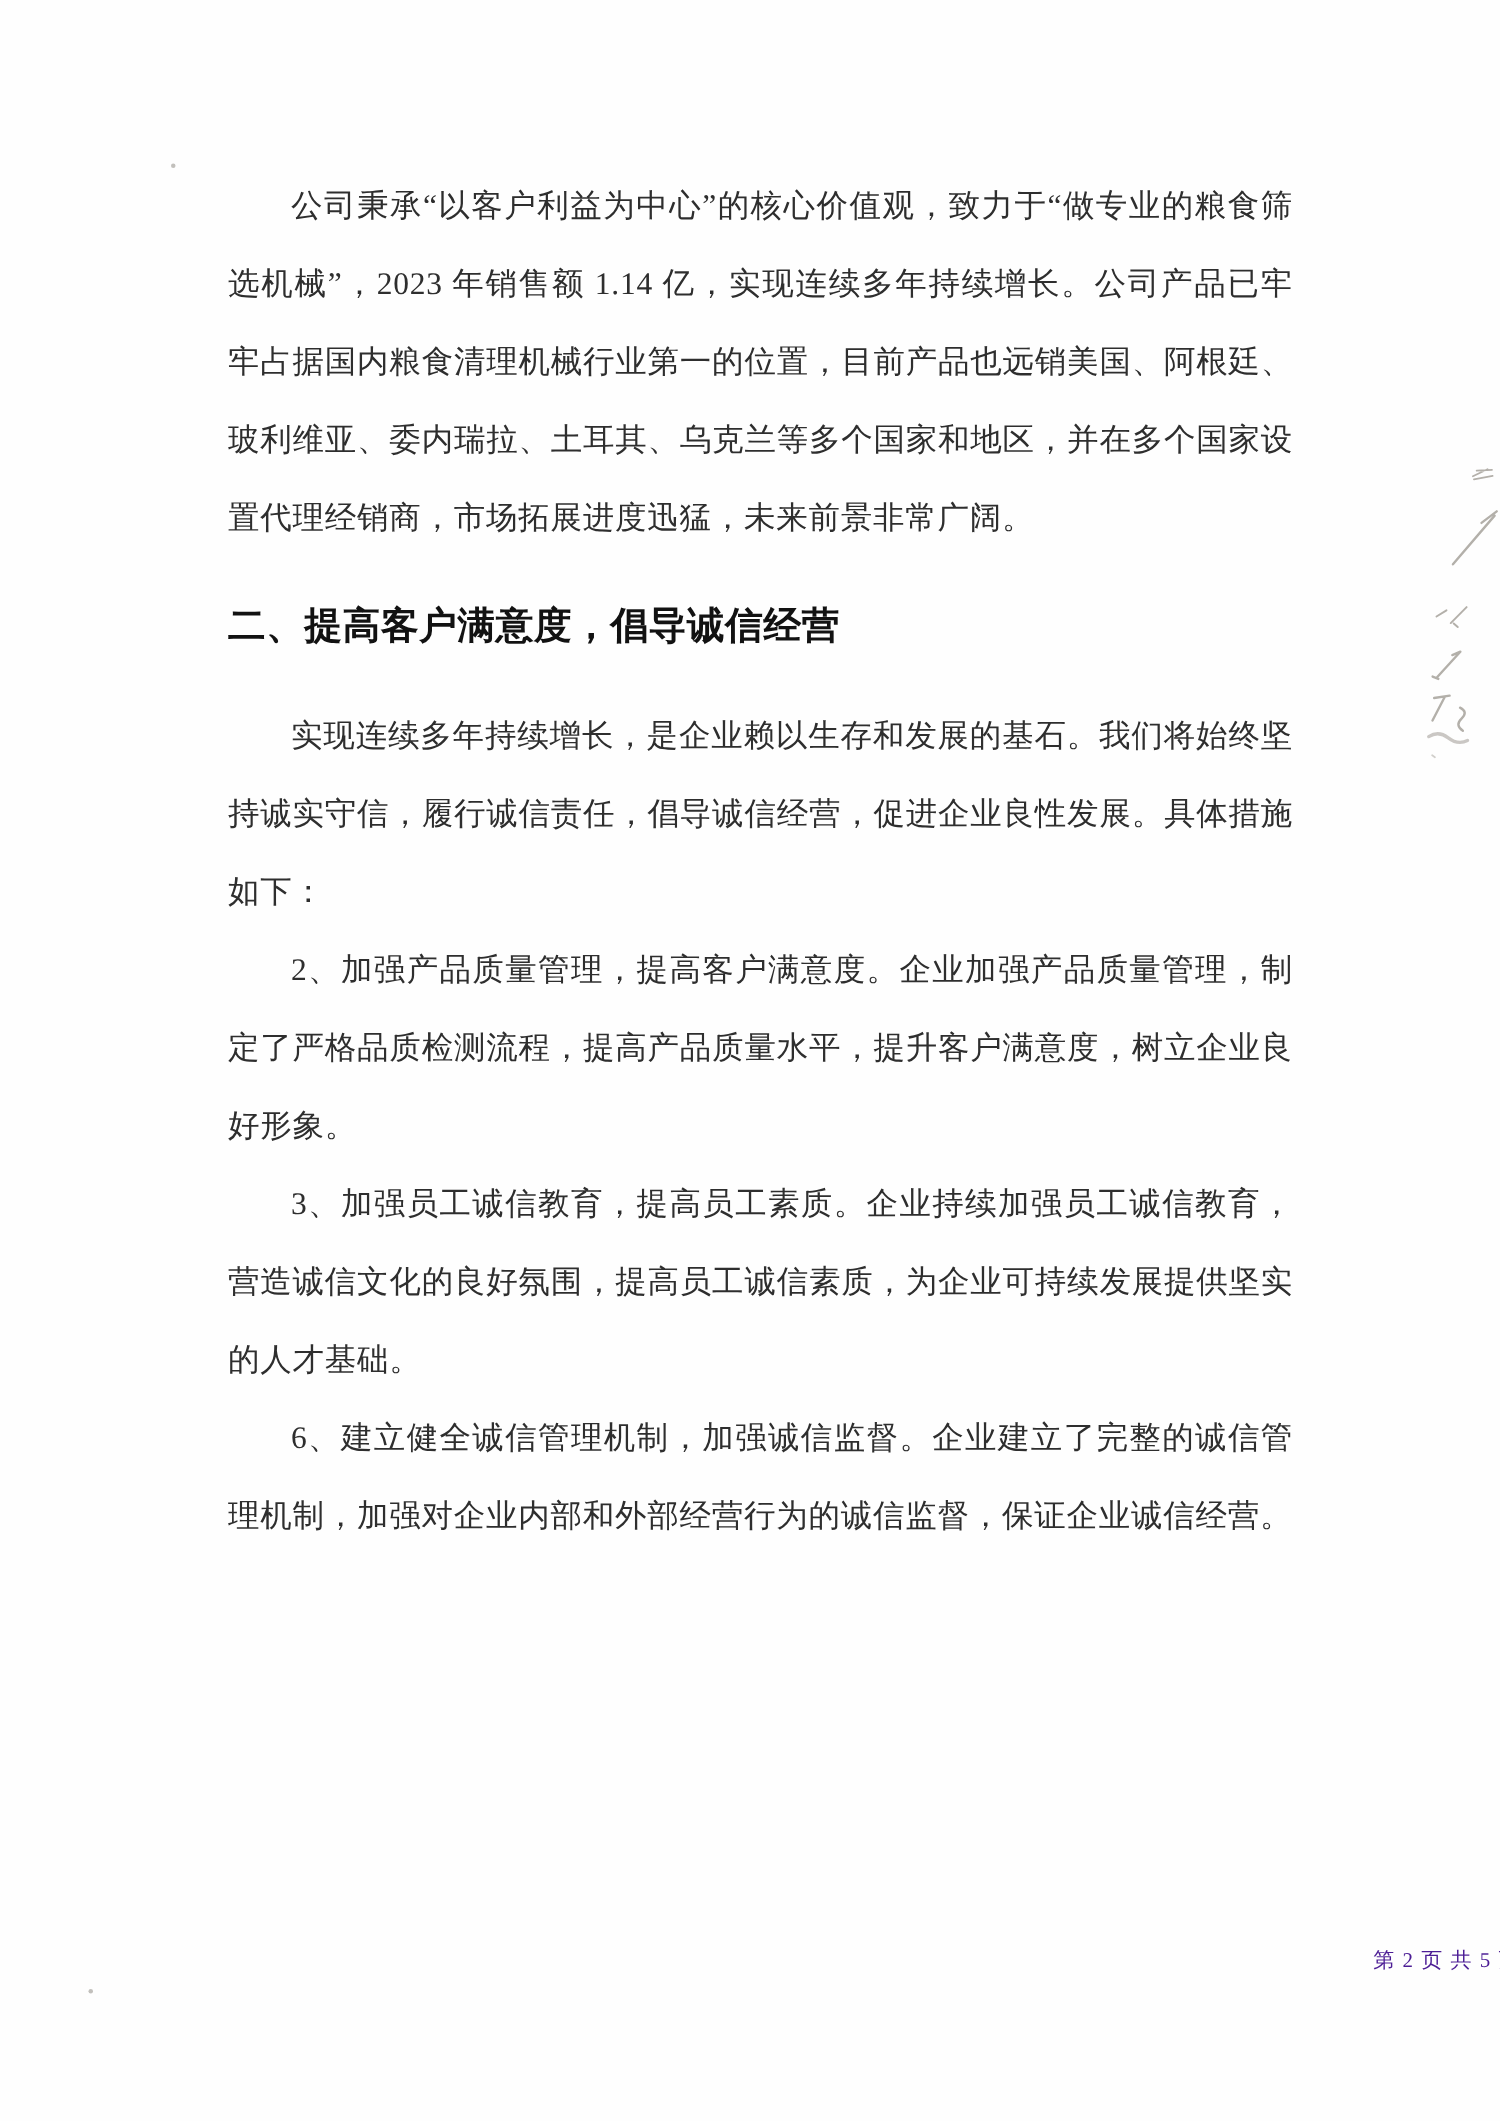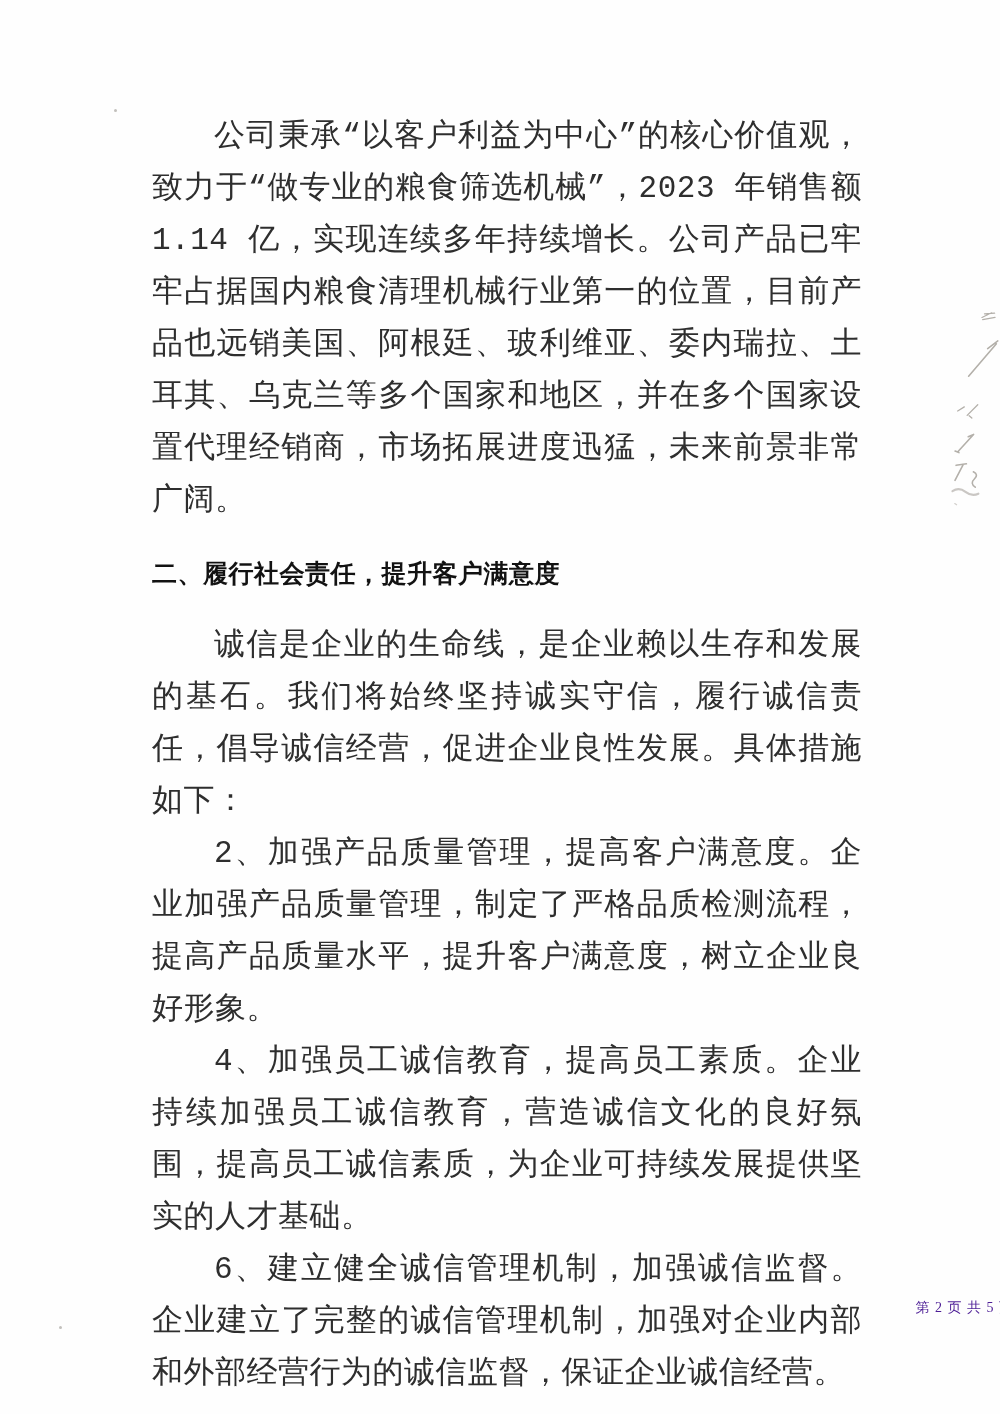--- a/index.html
+++ b/index.html
@@ -17,27 +17,27 @@
     background: #fefefe;
   }
   .content {
     position: absolute;
     left: 152px;
     top: 111px;
     width: 710px;
   }
   p.body {
     margin: 0;
-    font-size: 31px;
+    font-size: 21px;
     line-height: 52px;
     text-align: justify;
     text-indent: 2em;
     color: #2e2e2e;
     letter-spacing: 0.5px;
-    font-family: Liberation Mono, monospace;
+    font-family: Liberation Serif, serif;
   }
   h2.heading {
     margin: 20px 0 21px 0;
     font-family: "Liberation Sans", sans-serif;
     font-weight: 700;
     font-size: 25px;
     line-height: 52px;
     color: #121212;
     letter-spacing: 0.5px;
   }
@@ -71,24 +71,24 @@
   .speck.s1 { left: 114px; top: 109px; width: 3px; height: 3px; }
   .speck.s2 { left: 59px;  top: 1326px; width: 3px; height: 3px; }
 </style>
 </head>
 <body>
 
 <div class="page">
 
   <div class="content" id="doc-content">
       <p class="body">公司秉承“以客户利益为中心”的核心价值观，致力于“做专业的粮食筛选机械”，2023 年销售额 1.14 亿，实现连续多年持续增长。公司产品已牢牢占据国内粮食清理机械行业第一的位置，目前产品也远销美国、阿根廷、玻利维亚、委内瑞拉、土耳其、乌克兰等多个国家和地区，并在多个国家设置代理经销商，市场拓展进度迅猛，未来前景非常广阔。</p>
-      <h2 class="heading">二、履行社会责任，提升客户满意度</h2>
-      <p class="body">诚信是企业的生命线，是企业赖以生存和发展的基石。我们将始终坚持诚实守信，履行诚信责任，倡导诚信经营，促进企业良性发展。具体措施如下：</p>
+      <h2 class="heading">二、提高客户满意度，倡导诚信经营</h2>
+      <p class="body">实现连续多年持续增长，是企业赖以生存和发展的基石。我们将始终坚持诚实守信，履行诚信责任，倡导诚信经营，促进企业良性发展。具体措施如下：</p>
       <p class="body">2、加强产品质量管理，提高客户满意度。企业加强产品质量管理，制定了严格品质检测流程，提高产品质量水平，提升客户满意度，树立企业良好形象。</p>
-      <p class="body">4、加强员工诚信教育，提高员工素质。企业持续加强员工诚信教育，营造诚信文化的良好氛围，提高员工诚信素质，为企业可持续发展提供坚实的人才基础。</p>
+      <p class="body">3、加强员工诚信教育，提高员工素质。企业持续加强员工诚信教育，营造诚信文化的良好氛围，提高员工诚信素质，为企业可持续发展提供坚实的人才基础。</p>
       <p class="body">6、建立健全诚信管理机制，加强诚信监督。企业建立了完整的诚信管理机制，加强对企业内部和外部经营行为的诚信监督，保证企业诚信经营。</p>
     </div>
 
   <div class="footer">
     <span>第 2 页 共 5 页</span>
   </div>
 
   <svg class="artifacts" viewBox="0 0 55 215" xmlns="http://www.w3.org/2000/svg" fill="none" stroke="#9b968e" stroke-width="1.6" stroke-linecap="round">
     <path d="M25 22 l9 -6 m-7 2 l10 -2 m-11 8 l12 -4" stroke-width="1.2"></path>
     <path d="M20 82 L43 46 m-8 6 l9 -9"></path>

